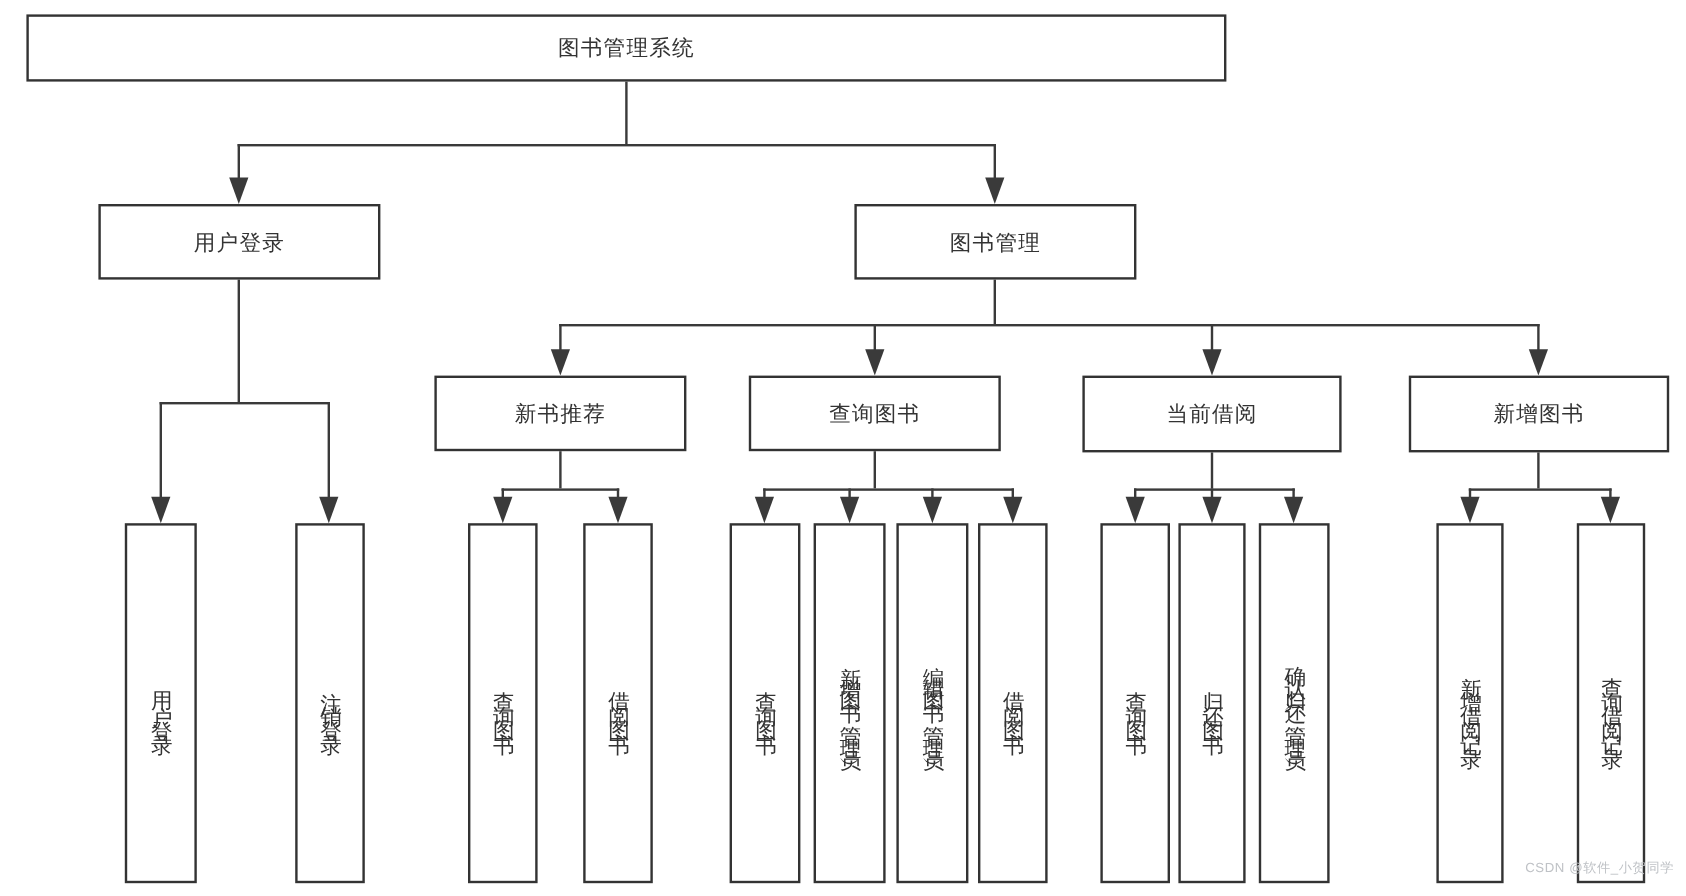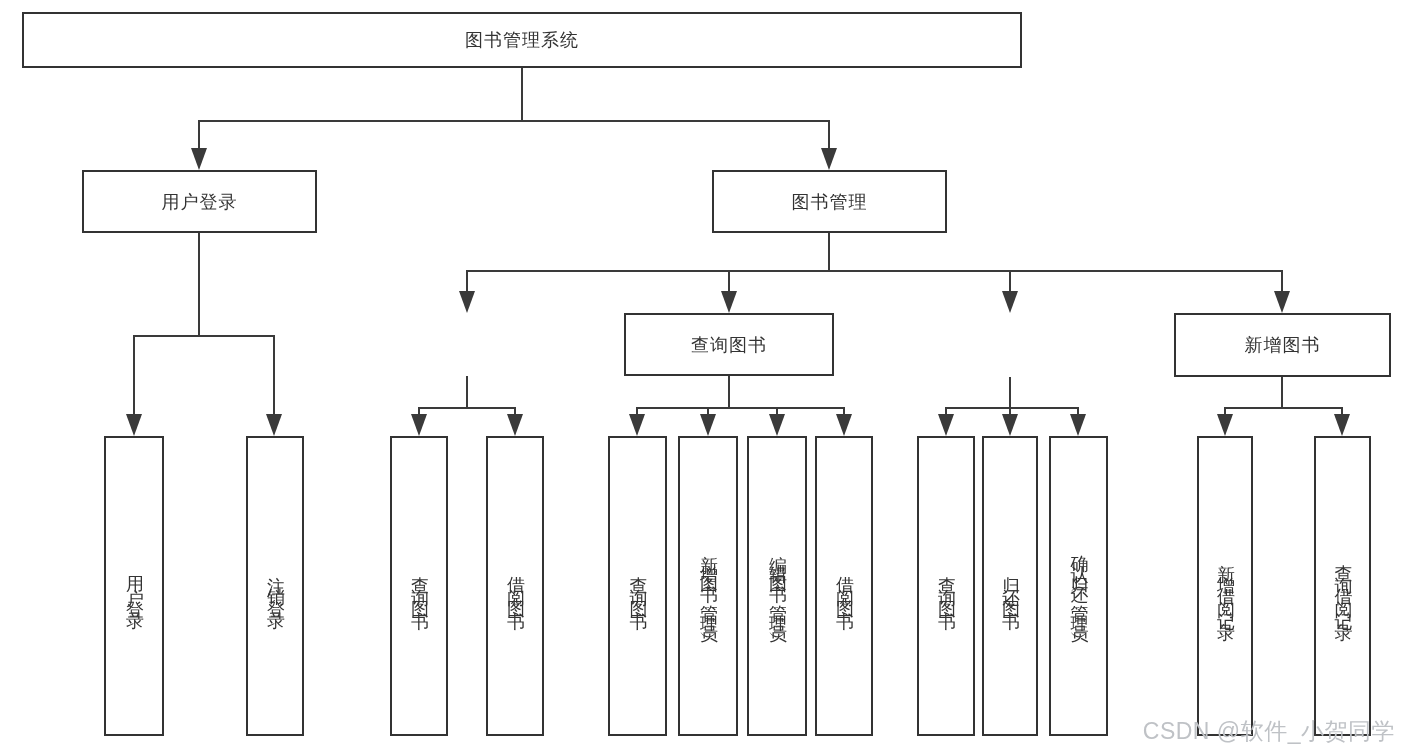--- a/index.html
+++ b/index.html
@@ -51,21 +51,21 @@
     width: 0;
     height: 0;
     border-left: 8px solid transparent;
     border-right: 8px solid transparent;
     border-top: 22px solid #3a3a3a;
   }
   .watermark {
     position: absolute;
     right: 10px;
     top: 716px;
-    font-size: 23px;
+    font-size: 11px;
     color: #bfc2c6;
     letter-spacing: 0.5px;
     z-index: 10;
     white-space: nowrap;
   }
 </style>
 </head>
 <body>
 
 <div class="canvas">
@@ -99,22 +99,28 @@
   <div class="hl" style="left:466px;  top:270px; width:817px;"></div>
   <div class="vl" style="left:466px;  top:270px; height:23px;"></div>
   <div class="ar" style="left:459px;  top:291px;"></div>
   <div class="vl" style="left:728px;  top:270px; height:23px;"></div>
   <div class="ar" style="left:721px;  top:291px;"></div>
   <div class="vl" style="left:1009px; top:270px; height:23px;"></div>
   <div class="ar" style="left:1002px; top:291px;"></div>
   <div class="vl" style="left:1281px; top:270px; height:23px;"></div>
   <div class="ar" style="left:1274px; top:291px;"></div>
 
+  <div class="box" style="left:362px; top:313px; width:210px; height:63px;">
+    <span class="hlabel">新书推荐</span>
+  </div>
   <div class="box" style="left:624px; top:313px; width:210px; height:63px;">
     <span class="hlabel">查询图书</span>
+  </div>
+  <div class="box" style="left:902px; top:313px; width:216px; height:64px;">
+    <span class="hlabel">当前借阅</span>
   </div>
   <div class="box" style="left:1174px; top:313px; width:217px; height:64px;">
     <span class="hlabel">新增图书</span>
   </div>
 
   <div class="vl" style="left:466px; top:376px; height:31px;"></div>
   <div class="hl" style="left:418px; top:407px; width:98px;"></div>
   <div class="vl" style="left:418px; top:407px; height:9px;"></div>
   <div class="ar" style="left:411px; top:414px;"></div>
   <div class="vl" style="left:514px; top:407px; height:9px;"></div>

